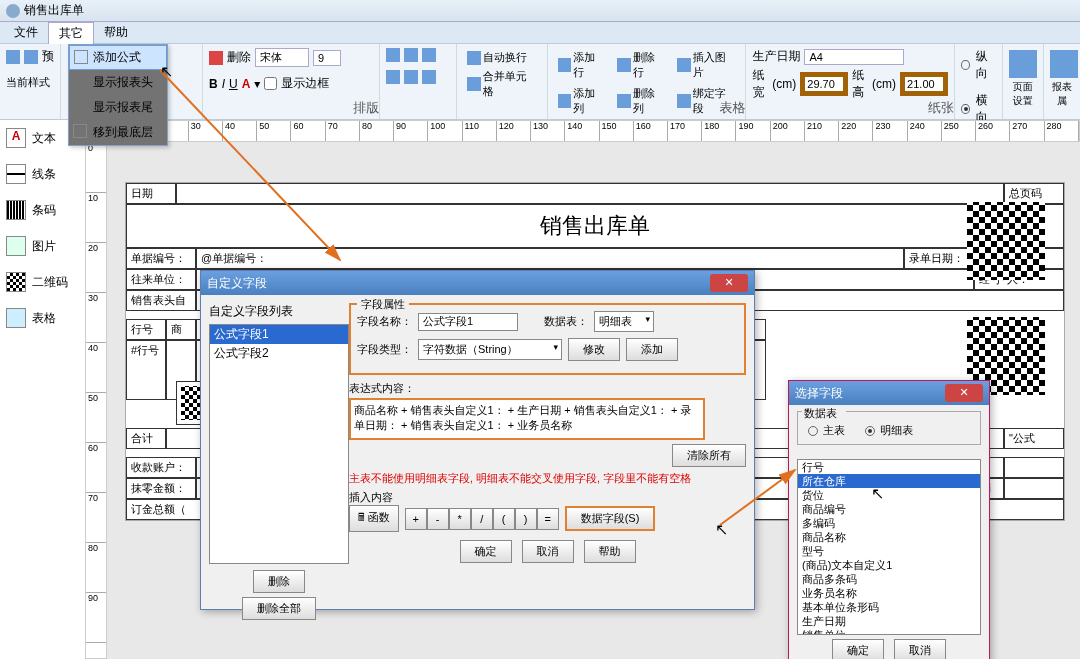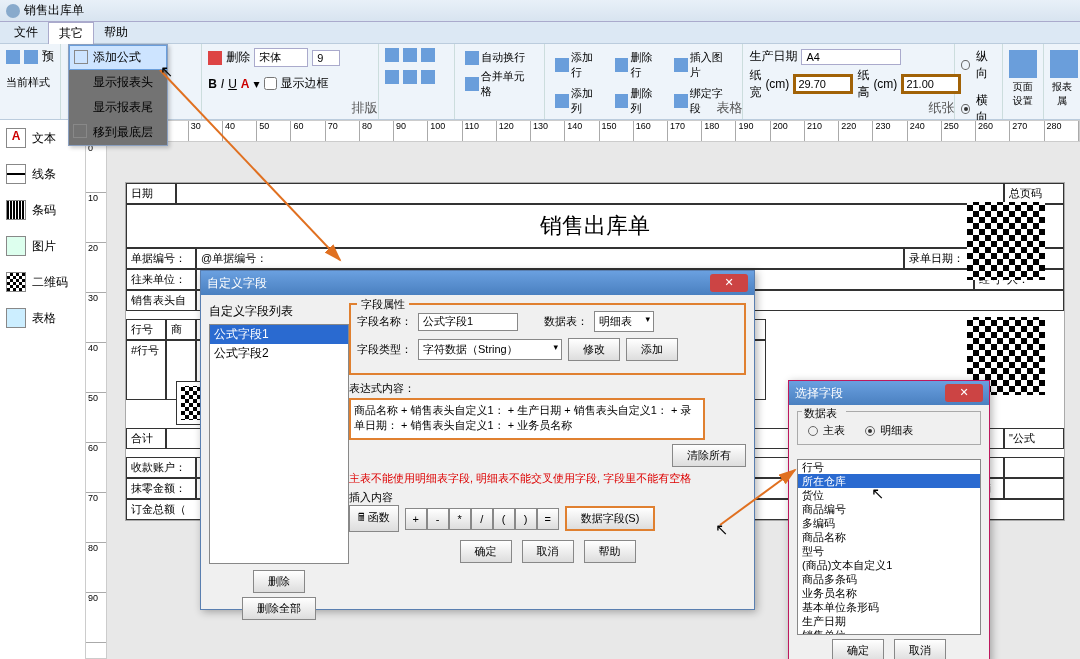--- a/index.html
+++ b/index.html
@@ -17,21 +17,21 @@
 .dropdown .ico { position: absolute; left: 4px; top: 4px; width: 14px; height: 14px; border: 1px solid #888; }
 
 .ribbon { height: 76px; background: #eef4fa; border-bottom: 1px solid #bcd; display: flex; }
 .ribbon-group { border-right: 1px solid #cdd; padding: 4px 6px; position: relative; display: flex; flex-direction: column; }
 .ribbon-group .label { text-align: right; font-size: 13px; color: #555; position: absolute; bottom: 2px; left: 0; right: 0; }
 .rb-row { display: flex; align-items: center; gap: 4px; margin-bottom: 2px; }
 .rb-btn { padding: 2px 4px; display: flex; align-items: center; gap: 2px; font-size: 11px; }
 .rb-ico { width: 14px; height: 14px; background: #6a9edb; }
 .rb-ico.red { background: #d44; }
 .rb-select { border: 1px solid #aac; background: #fff; padding: 1px 14px 1px 4px; font-size: 11px; position: relative; }
-.rb-num { border: 3px solid #a16207; background: #fff; width: 60px; padding: 1px 2px; font-size: 11px; }
+.rb-num { border: 5px solid #a16207; background: #fff; width: 48px; padding: 1px 2px; font-size: 11px; }
 .radio { width: 10px; height: 10px; border: 1px solid #666; border-radius: 50%; display: inline-block; vertical-align: middle; margin-right: 2px; position: relative; }
 .radio.on::after { content:''; position:absolute; left:2px; top:2px; width:4px; height:4px; background:#333; border-radius:50%; }
 
 .side-toolbar { position: absolute; left: 0; top: 120px; width: 85px; }
 .side-toolbar div { display: flex; align-items: center; padding: 8px 6px; gap: 6px; }
 .side-ico { width: 20px; height: 20px; border: 1px solid #888; background: #fff; }
 
 .ruler { position: absolute; left: 85px; top: 120px; right: 0; height: 22px; background: #fff; border: 1px solid #ccc; display: flex; overflow: hidden; }
 .ruler span { width: 50px; border-right: 1px solid #aaa; font-size: 9px; padding-left: 2px; position: relative; }
 .vruler { position: absolute; left: 85px; top: 142px; width: 22px; bottom: 0; background: #fff; border: 1px solid #ccc; }

